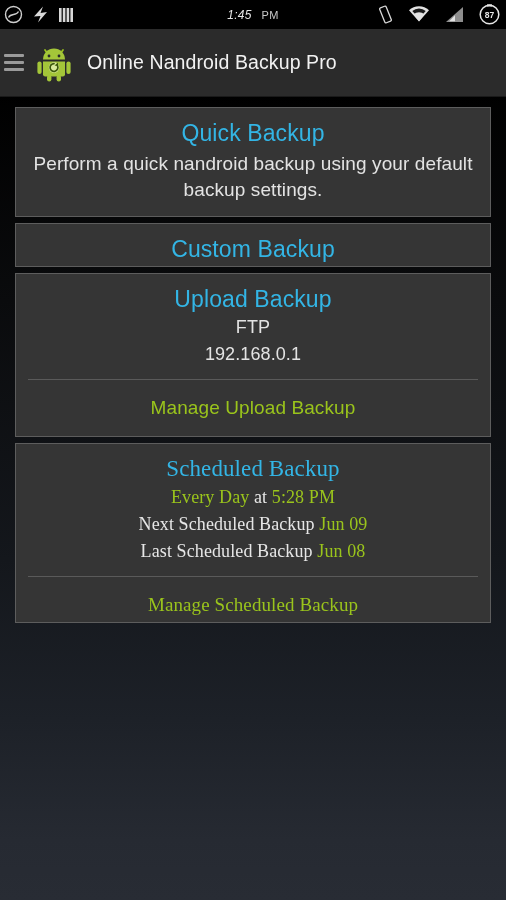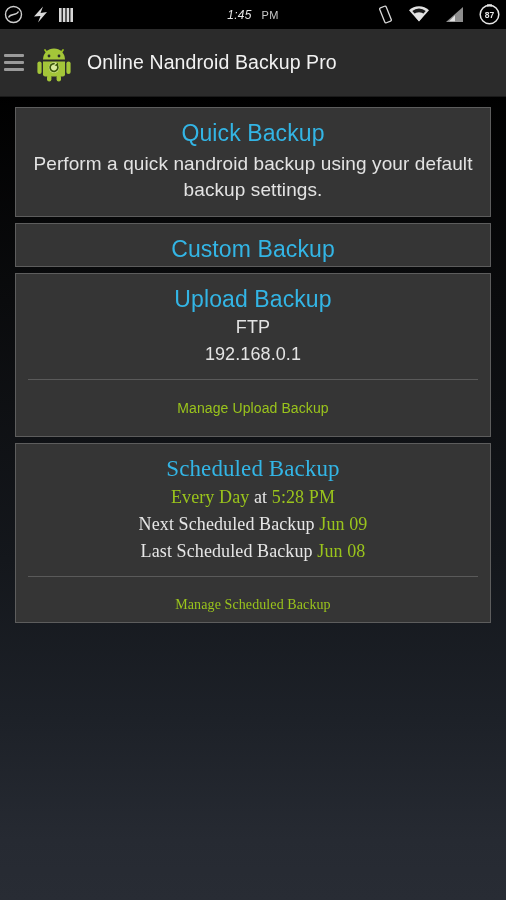--- a/index.html
+++ b/index.html
@@ -163,21 +163,21 @@
   .hl-white { color: #e6e6e6; text-align: center; }
 
   .card-divider {
     height: 1px;
     background: #5a5a5a;
     margin: 11px 0 0 0;
   }
 
   .card-action {
     color: #9ac41c;
-    font-size: 14px;
+    font-size: 19px;
     line-height: 22px;
     padding: 17px 0 6px 0;
     letter-spacing: 0.1px;
   }
 
   
   .card--quick   { padding-bottom: 13px; }
   .card--custom  { padding-bottom: 2px; }
   .card--upload  { padding-bottom: 11px; }
   .card--sched   { padding-bottom: 0; font-family: Liberation Serif, serif; }

